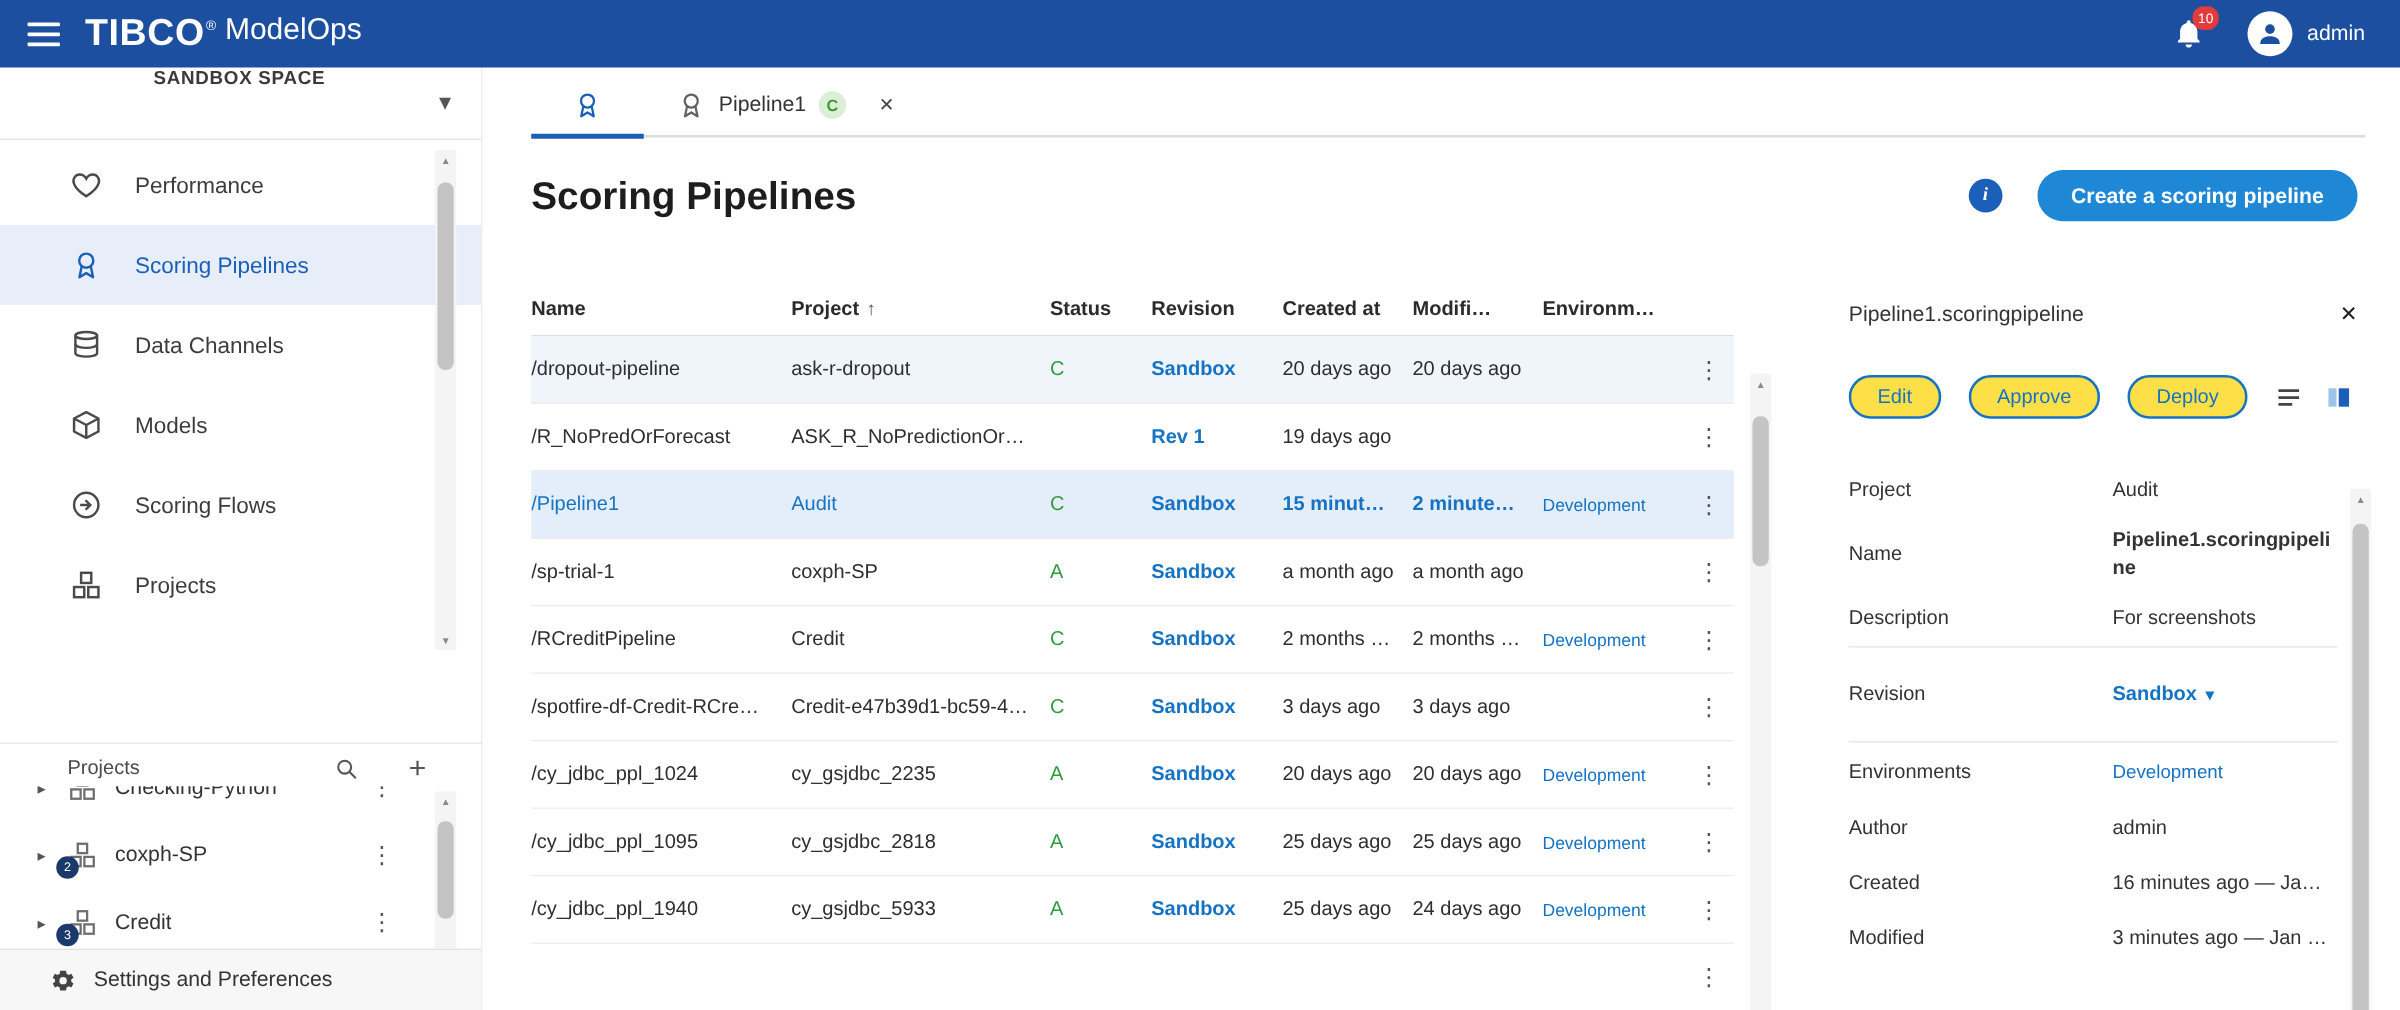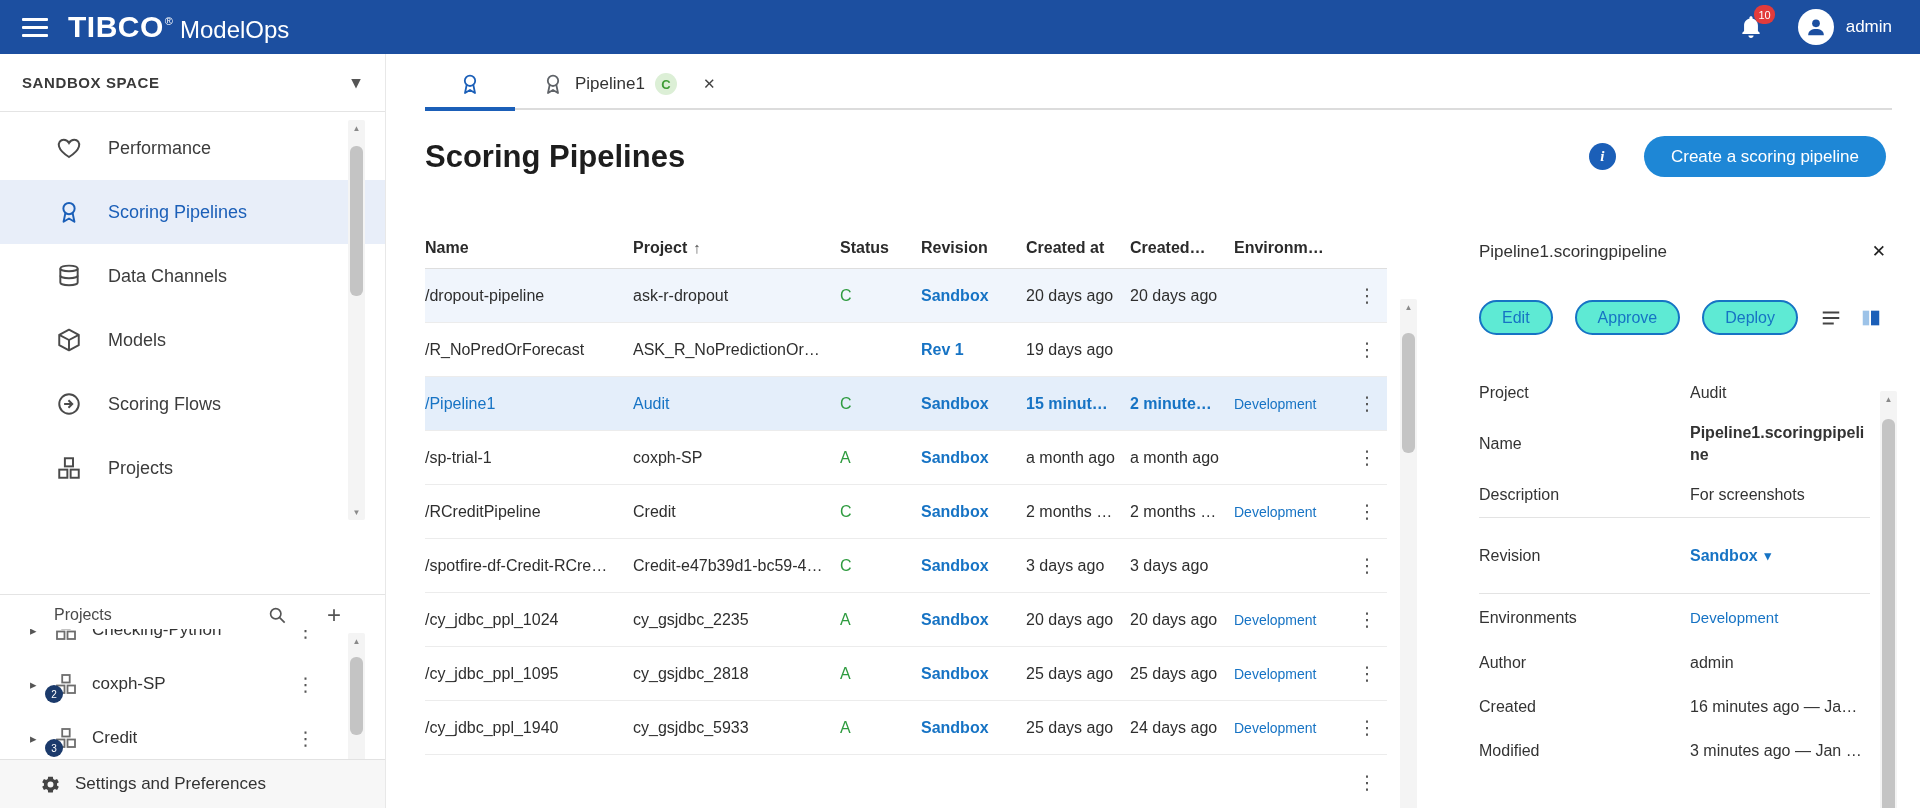--- a/index.html
+++ b/index.html
@@ -8,35 +8,35 @@
     --sidebar-active:#E8EEF9; --chip-bg:#DCEFD6; --chip-text:#3F9C35; --proj-badge:#1B3A6B;
   }
   *{box-sizing:border-box;margin:0;padding:0;}
   body{font-family:"Liberation Sans",sans-serif;background:#fff;}
   .app{position:relative;width:1920px;height:808px;background:#fff;overflow:hidden;}
 
   
   .topbar{position:absolute;top:0;left:0;right:0;height:54px;background:var(--topbar-bg);display:flex;align-items:center;color:#fff;padding:0 28px 0 22px;z-index:10;}
   .menu-btn{width:26px;display:flex;flex-direction:column;gap:5px;margin-right:20px;cursor:pointer;}
   .menu-btn span{height:3px;background:#fff;border-radius:1px;}
-  .brand{display:flex;align-items:flex-end;}
+  .brand{display:flex;align-items:flex-start;}
   .brand-tibco{font-weight:bold;font-size:30px;letter-spacing:.5px;}
   .brand-reg{font-size:11px;align-self:flex-start;padding-top:5px;margin:0 7px 0 1px;}
   .brand-product{font-size:24px;font-weight:normal;}
   .topbar-right{margin-left:auto;display:flex;align-items:center;gap:34px;}
   .bell-wrap{position:relative;cursor:pointer;height:28px;}
   .bell-wrap svg{display:block;}
   .bell-badge{position:absolute;top:-8px;right:-11px;background:var(--badge-red);border-radius:9px;min-width:19px;height:19px;font-size:11px;font-weight:normal;display:flex;align-items:center;justify-content:center;padding:0 4px;}
   .user-group{display:flex;align-items:center;gap:12px;cursor:pointer;}
   .avatar{width:36px;height:36px;border-radius:50%;background:#fff;display:flex;align-items:center;justify-content:center;}
   .user-name{font-size:17px;}
 
   
   .sidebar{position:absolute;top:54px;left:0;width:386px;bottom:0;background:#fff;border-right:1px solid #e8e8e8;}
-  .space-row{height:58px;display:flex;align-items:center;padding:0 24px 0 22px;border-bottom:1px solid #e4e4e4;font-size:15px;font-weight:bold;letter-spacing:.6px;color:#3a3a3a;cursor:pointer;}
+  .space-row{height:58px;display:flex;align-items:center;padding:0 24px 0 22px;border-bottom:1px solid #e4e4e4;font-size:15px;font-weight:bold;letter-spacing:.6px;color:#3a3a3a;cursor:pointer;flex-direction:column;}
   .space-chevron{margin-left:auto;color:#555;font-size:17px;}
   .nav{position:relative;height:428px;padding-top:4px;}
   .nav-item{height:64px;display:flex;align-items:center;padding-left:56px;gap:26px;font-size:18px;color:#3c3c3c;cursor:pointer;width:100%;}
   .nav-item .nicon{width:26px;height:26px;color:#4a4a4a;flex:none;}
   .nav-item .nicon svg{width:100%;height:100%;}
   .nav-item.active{background:var(--sidebar-active);color:var(--accent-dark);}
   .nav-item.active .nicon{color:var(--accent-dark);}
 
   
   .vscroll{position:absolute;width:17px;background:#f4f4f4;border-radius:2px;display:flex;flex-direction:column;align-items:center;font-size:8px;color:#8a8a8a;cursor:pointer;}
@@ -81,21 +81,21 @@
   .tab.plain .ticon{color:#5f6368;}
   .tab.plain{margin-left:18px;padding:0 8px;gap:10px;}
   .tab-label{font-size:17px;color:#333;}
   .chip{width:22px;height:22px;border-radius:50%;background:var(--chip-bg);color:var(--chip-text);font-size:13px;font-weight:bold;display:flex;align-items:center;justify-content:center;}
   .tab-close{height:52px;display:flex;align-items:center;margin-left:18px;color:#444;font-size:15px;cursor:pointer;z-index:2;}
 
   .page-header{display:flex;align-items:center;padding:26px 34px 20px 39px;}
   .page-title{font-size:31px;font-weight:bold;color:#1d1d1d;}
   .ph-right{margin-left:auto;display:flex;align-items:center;gap:28px;}
   .info-icon{width:27px;height:27px;border-radius:50%;background:var(--accent-dark);color:#fff;font-size:15px;font-weight:bold;font-style:italic;font-family:"Liberation Serif",serif;display:flex;align-items:center;justify-content:center;cursor:pointer;}
-  .create-btn{height:41px;border-radius:21px;background:var(--button-bg);color:#fff;font-size:17px;font-weight:normal;padding:0 27px;border:none;cursor:pointer;font-family:inherit;}
+  .create-btn{height:41px;border-radius:21px;background:var(--button-bg);color:#fff;font-size:17px;font-weight:bold;padding:0 27px;border:none;cursor:pointer;font-family:inherit;}
 
   .content-body{display:flex;align-items:flex-start;}
   .table-wrap{width:1059px;padding-left:39px;position:relative;flex:none;}
   .thead,.trow{display:grid;grid-template-columns:208px 207px 81px 105px 104px 104px 113px 40px;align-items:center;width:962px;}
   .thead{height:72px;padding-top:30px;border-bottom:1px solid #dedede;font-size:16px;font-weight:bold;color:#2b2b2b;}
   .thead .hc{display:flex;align-items:center;gap:6px;}
   .sort-arrow{font-size:15px;color:#555;font-weight:normal;}
   .trow{height:54px;border-bottom:1px solid #ececec;font-size:16px;color:#2e2e2e;cursor:pointer;}
   .trow.hover{background:var(--hover-row);}
   .trow.selected{background:var(--selected-row);}
@@ -107,21 +107,21 @@
   .c.env{color:var(--accent);font-size:14px;}
   .c.kebab{color:#555;font-size:19px;text-align:center;padding-right:0;overflow:visible;}
   .table-scroll{top:102px;right:28px;height:662px;}
 
   
   .details{flex:1;position:relative;padding:44px 60px 0 34px;min-height:616px;}
   .details-header{display:flex;align-items:center;}
   .details-title{font-size:17px;color:#333;}
   .details-close{margin-left:auto;margin-right:-16px;font-size:17px;color:#222;cursor:pointer;}
   .btn-row{display:flex;align-items:center;margin-top:38px;gap:22px;}
-  .pill{height:35px;border-radius:18px;border:2px solid var(--accent);color:var(--accent);background:#5eead4;font-size:16px;padding:4px 21px;cursor:pointer;font-family:inherit;}
+  .pill{height:35px;border-radius:18px;border:2px solid var(--accent);color:var(--accent);background:#fde047;font-size:16px;padding:4px 21px;cursor:pointer;font-family:inherit;}
   .view-icons{margin-left:auto;display:flex;gap:18px;margin-right:-12px;}
   .vicon{width:22px;height:22px;cursor:pointer;}
   .vicon svg{width:100%;height:100%;}
   .fields{margin-top:36px;}
   .frow{display:flex;align-items:center;font-size:16px;color:#333;}
   .frow .flabel{width:211px;flex:none;}
   .frow .fvalue{flex:1;word-break:break-all;}
   .frow.r-project{height:44px;}
   .frow.r-name{min-height:58px;align-items:center;}
   .frow.r-name .fvalue{font-weight:bold;line-height:1.35;}
@@ -364,21 +364,21 @@
           <div class="hc">
               <span>Status</span>
             </div>
           <div class="hc">
               <span>Revision</span>
             </div>
           <div class="hc">
               <span>Created at</span>
             </div>
           <div class="hc">
-              <span>Created…</span>
+              <span>Modifi…</span>
             </div>
           <div class="hc">
               <span>Environm…</span>
             </div>
           <div class="hc"></div>
         </div>
 
         <div class="trow hover">
           <div class="c">/dropout-pipeline</div>
           <div class="c">ask-r-dropout</div>

